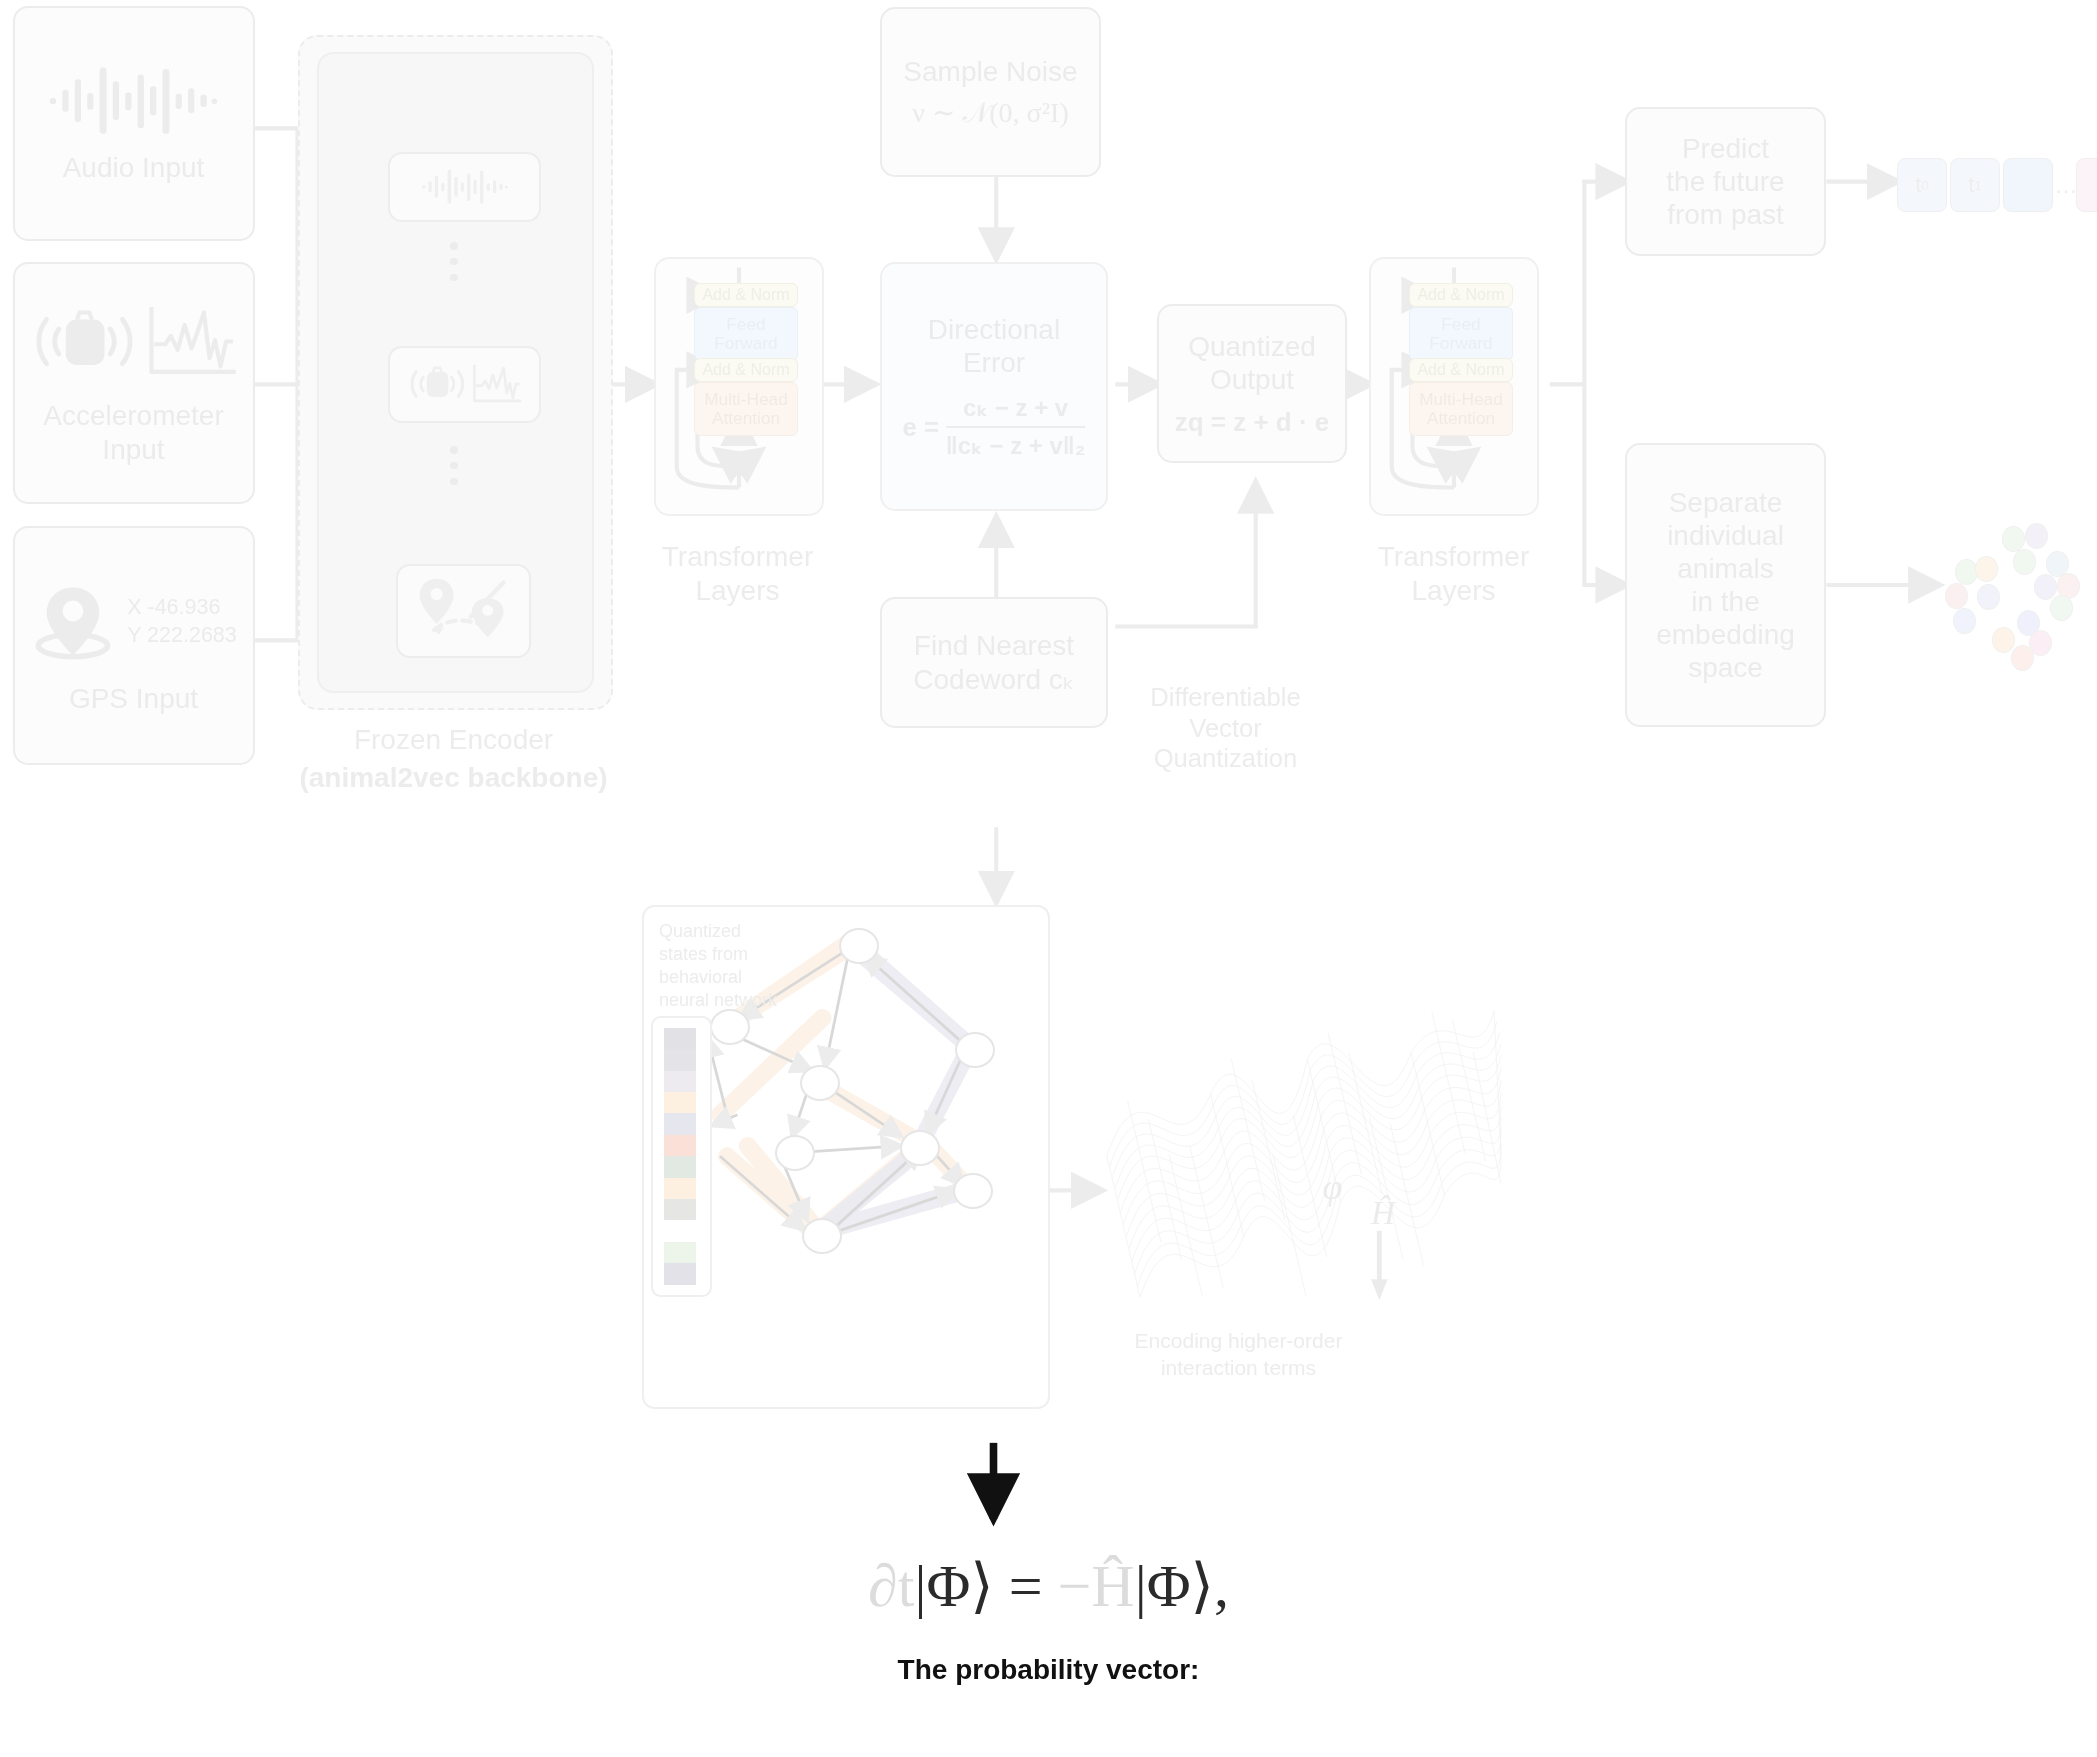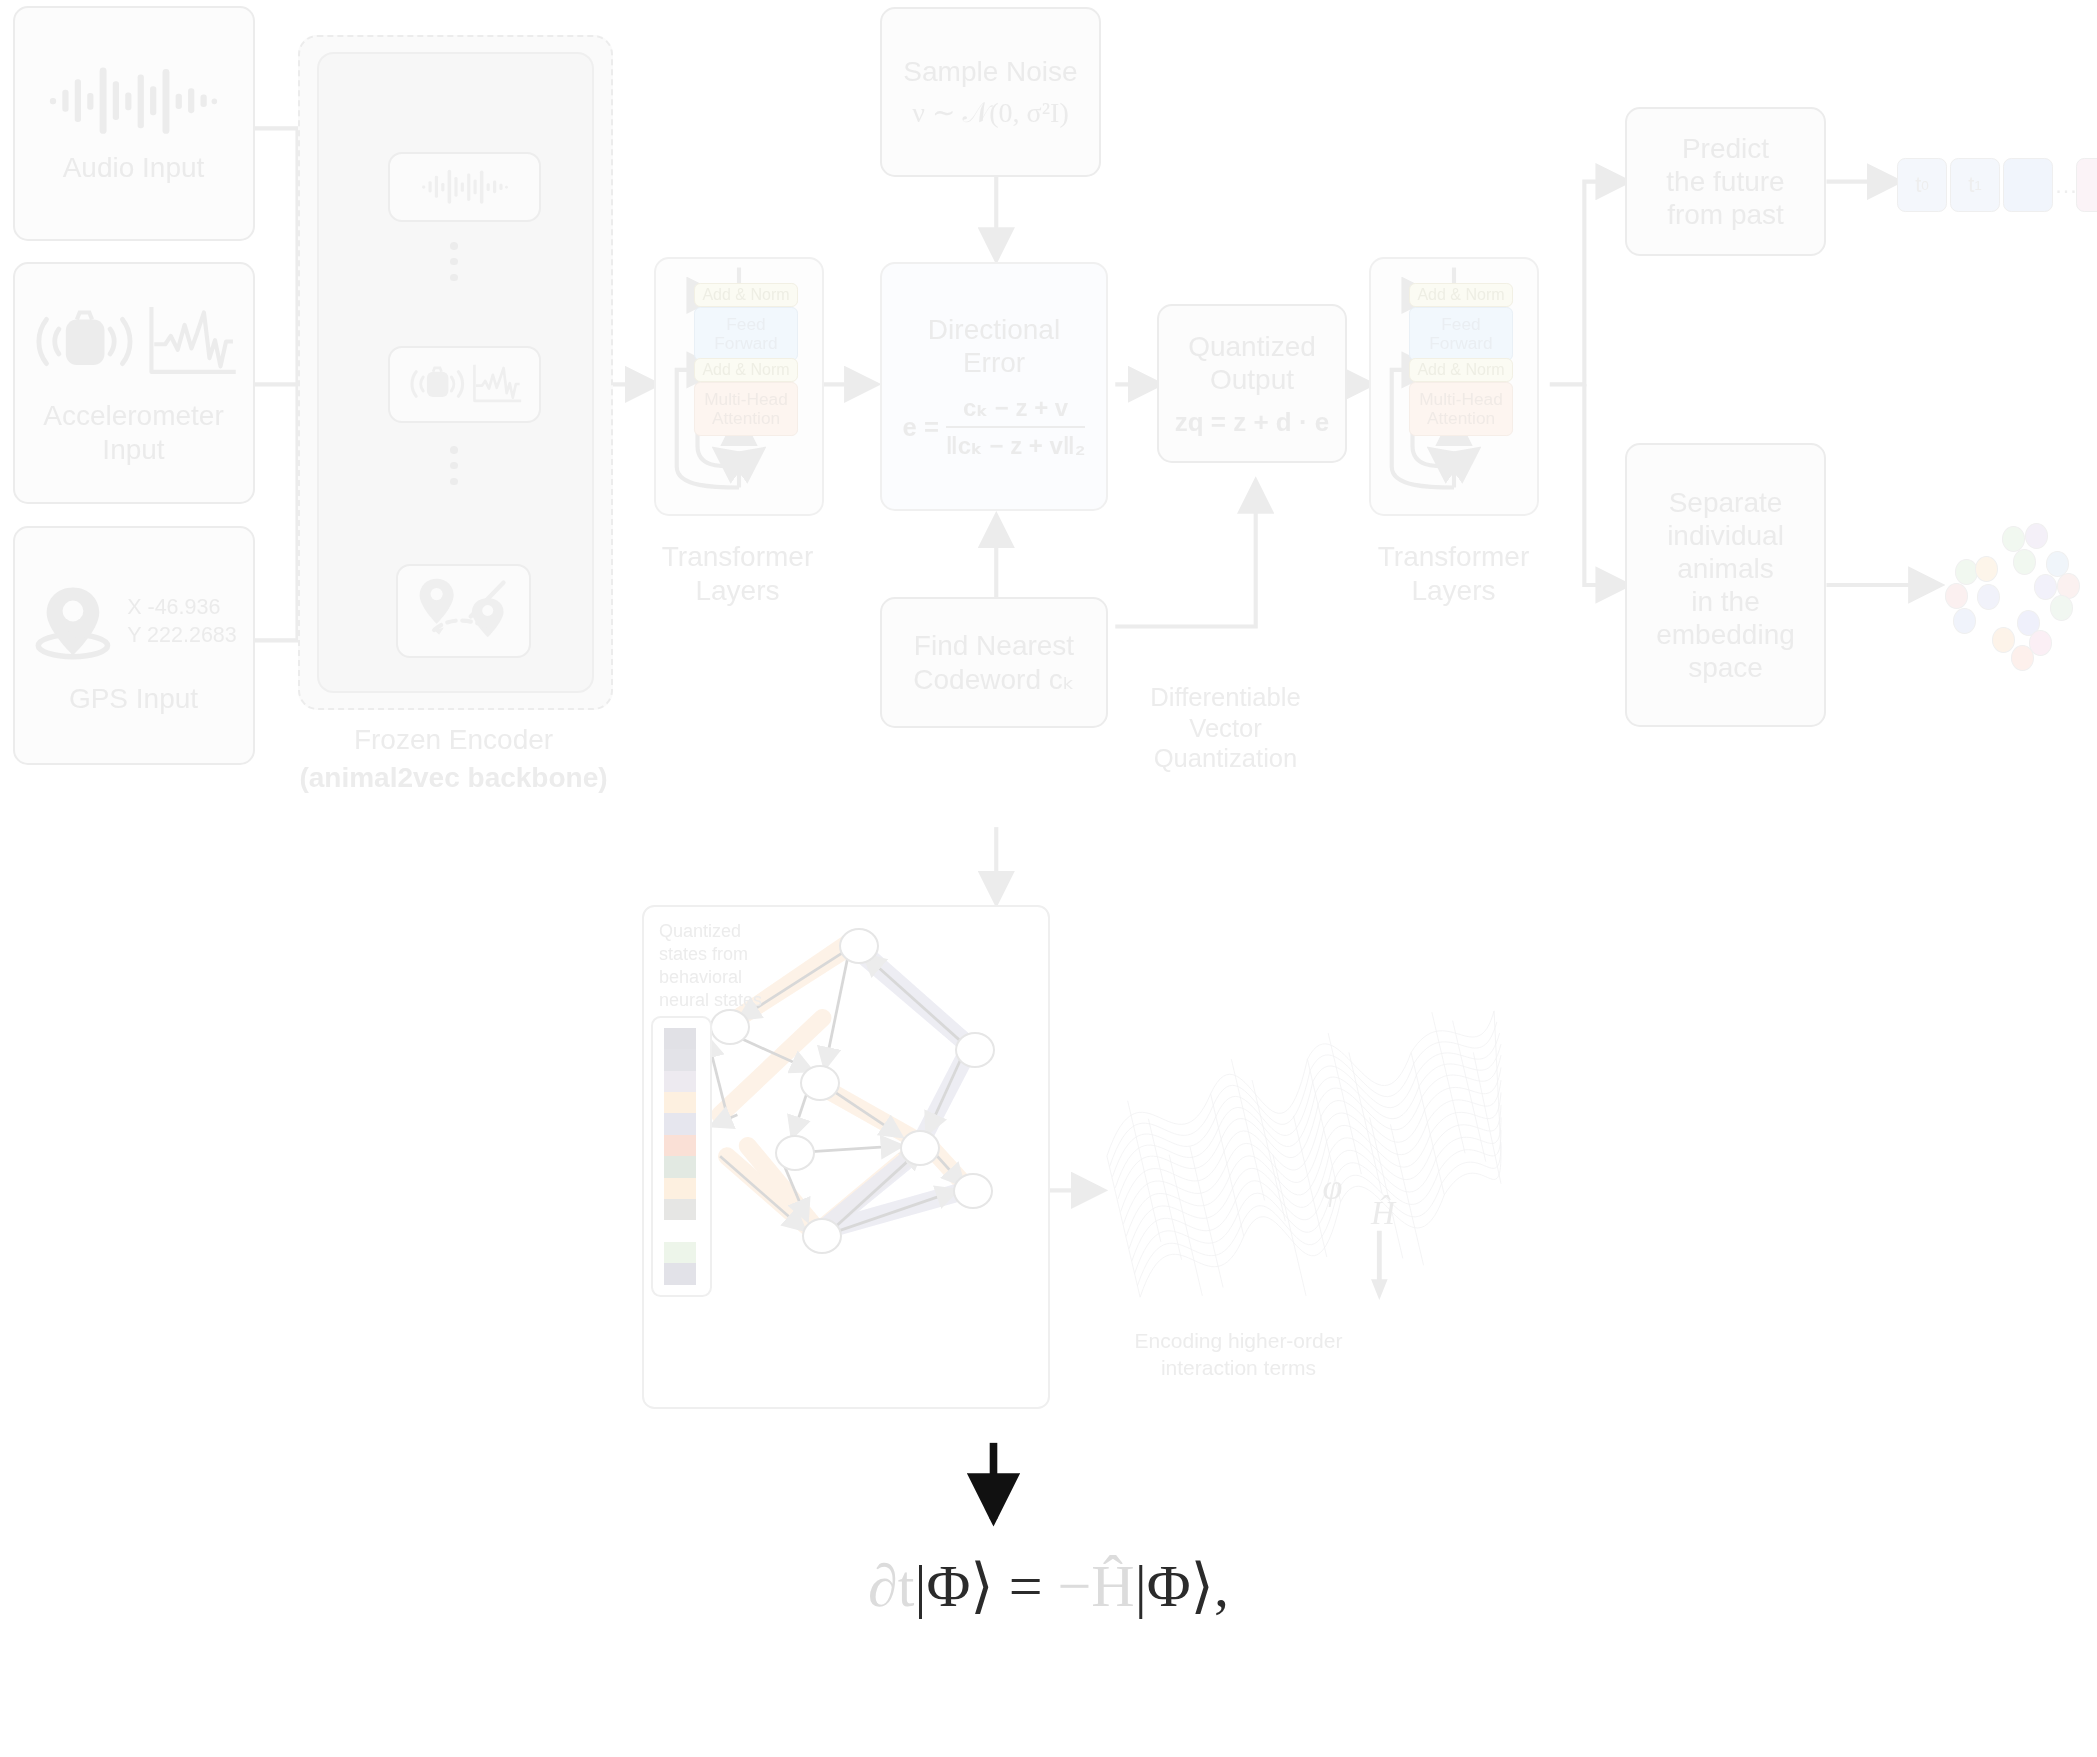--- a/index.html
+++ b/index.html
@@ -409,21 +409,21 @@
     <div class="gnode" style="left:311px;top:125px;width:36px;height:32px;"></div>
     <div class="gnode" style="left:131px;top:228px;width:36px;height:32px;"></div>
     <div class="gnode" style="left:256px;top:223px;width:36px;height:32px;"></div>
     <div class="gnode" style="left:309px;top:266px;width:36px;height:32px;"></div>
     <div class="gnode" style="left:158px;top:311px;width:36px;height:32px;"></div>
 
     <div class="caption" style="left:15px;top:12.5px;width:159px;text-align:left;font-size:18px;line-height:1.28;">
       <div>Quantized</div>
       <div>states from</div>
       <div>behavioral</div>
-      <div>neural states</div>
+      <div>neural network</div>
     </div>
 
     <div id="cbar-frame" style="left:7px;top:109px;width:57px;height:277px;">
       <div id="cbar" style="left:11px;top:9.7px;width:32px;height:257px;">
         <div style="background:#e1e1e6"></div>
         <div style="background:#e3e3e8"></div>
         <div style="background:#edeaf0"></div>
         <div style="background:#fdf0e0"></div>
         <div style="background:#e6e6ee"></div>
         <div style="background:#fae0d6"></div>
@@ -490,15 +490,16 @@
     <div>Encoding higher-order</div>
     <div>interaction terms</div>
   </div>
 
   <div id="eq" class="math" style="top:1550px;font-size:60px;">
     <span style="color:#dcdcdc;">∂t</span><span class="dark">|Φ⟩</span>
     <span class="dark">=</span>
     <span style="color:#dcdcdc;">−Ĥ</span><span class="dark">|Φ⟩,</span>
   </div>
 
+  <div id="cap-bold" style="top:1654px;font-size:28px;">The probability vector:</div>
 
 </div>
 
 
 </body></html>

